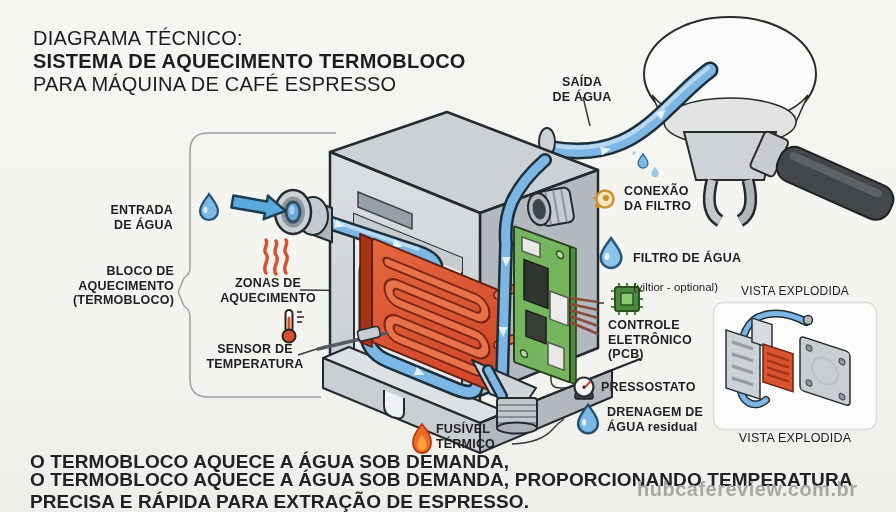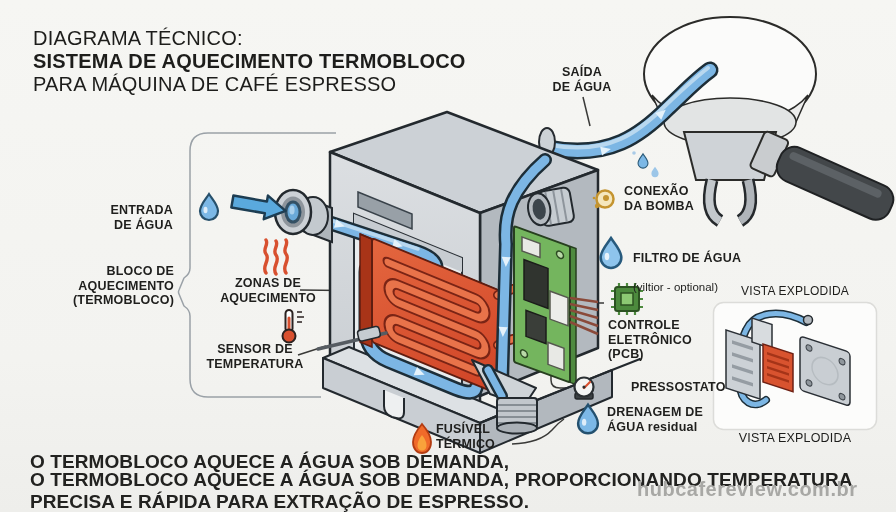--- a/index.html
+++ b/index.html
@@ -288,45 +288,45 @@
       </g>
     </g>
   </svg>
 
   <div class="title">
     <div class="t1">DIAGRAMA TÉCNICO:</div>
     <div class="t2">SISTEMA DE AQUECIMENTO TERMOBLOCO</div>
     <div class="t3">PARA MÁQUINA DE CAFÉ ESPRESSO</div>
   </div>
 
-  <div class="lbl center" style="left:544px;top:65px;width:76px;">SAÍDA
+  <div class="lbl center" style="left:544px;top:75px;width:76px;">SAÍDA
 DE ÁGUA</div>
   <div class="lbl right" style="left:78px;top:186px;width:95px;margin-top:17px;">ENTRADA
 DE ÁGUA</div>
   <div class="lbl right" style="left:52px;top:264px;width:122px;">BLOCO DE
 AQUECIMENTO
 (TERMOBLOCO)</div>
   <div class="lbl center" style="left:196px;top:276px;width:104px;margin-left:20px;">ZONAS DE
 AQUECIMENTO</div>
   <div class="lbl center" style="left:200px;top:342px;width:110px;">SENSOR DE
 TEMPERATURA</div>
   <div class="lbl" style="left:436px;top:422px;width:90px;">FUSÍVEL
 TÉRMICO</div>
   <div class="lbl" style="left:624px;top:184px;width:95px;">CONEXÃO
-DA BOMBA</div>
+DA FILTRO</div>
 
   <div class="lbl" style="left:633px;top:236px;width:140px;">
     <span>FILTRO DE ÁGUA</span><br>
     <span class="sub">(viltior - optional)</span>
   </div>
 
   <div class="lbl" style="left:608px;top:318px;width:110px;">CONTROLE
 ELETRÔNICO
 (PCB)</div>
-  <div class="lbl" style="left:631px;top:380px;width:115px;">PRESSOSTATO</div>
+  <div class="lbl" style="left:601px;top:380px;width:115px;">PRESSOSTATO</div>
   <div class="lbl" style="left:607px;top:405px;width:125px;">DRENAGEM DE
 ÁGUA residual</div>
 
   <div class="vista" style="left:713px;top:284px;">VISTA EXPLODIDA</div>
   <div class="vista" style="left:713px;top:431px;font-size:12.5px;">VISTA EXPLODIDA</div>
 
   <div class="footer-line" style="top:451px;">O TERMOBLOCO AQUECE A ÁGUA SOB DEMANDA,</div>
   <div class="footer-line" style="top:469px;">O TERMOBLOCO AQUECE A ÁGUA SOB DEMANDA, PROPORCIONANDO TEMPERATURA PRECISA E RÁPIDA PARA EXTRAÇÃO DE ESPRESSO.</div>
   <div class="watermark">hubcafereview.com.br</div>
 

